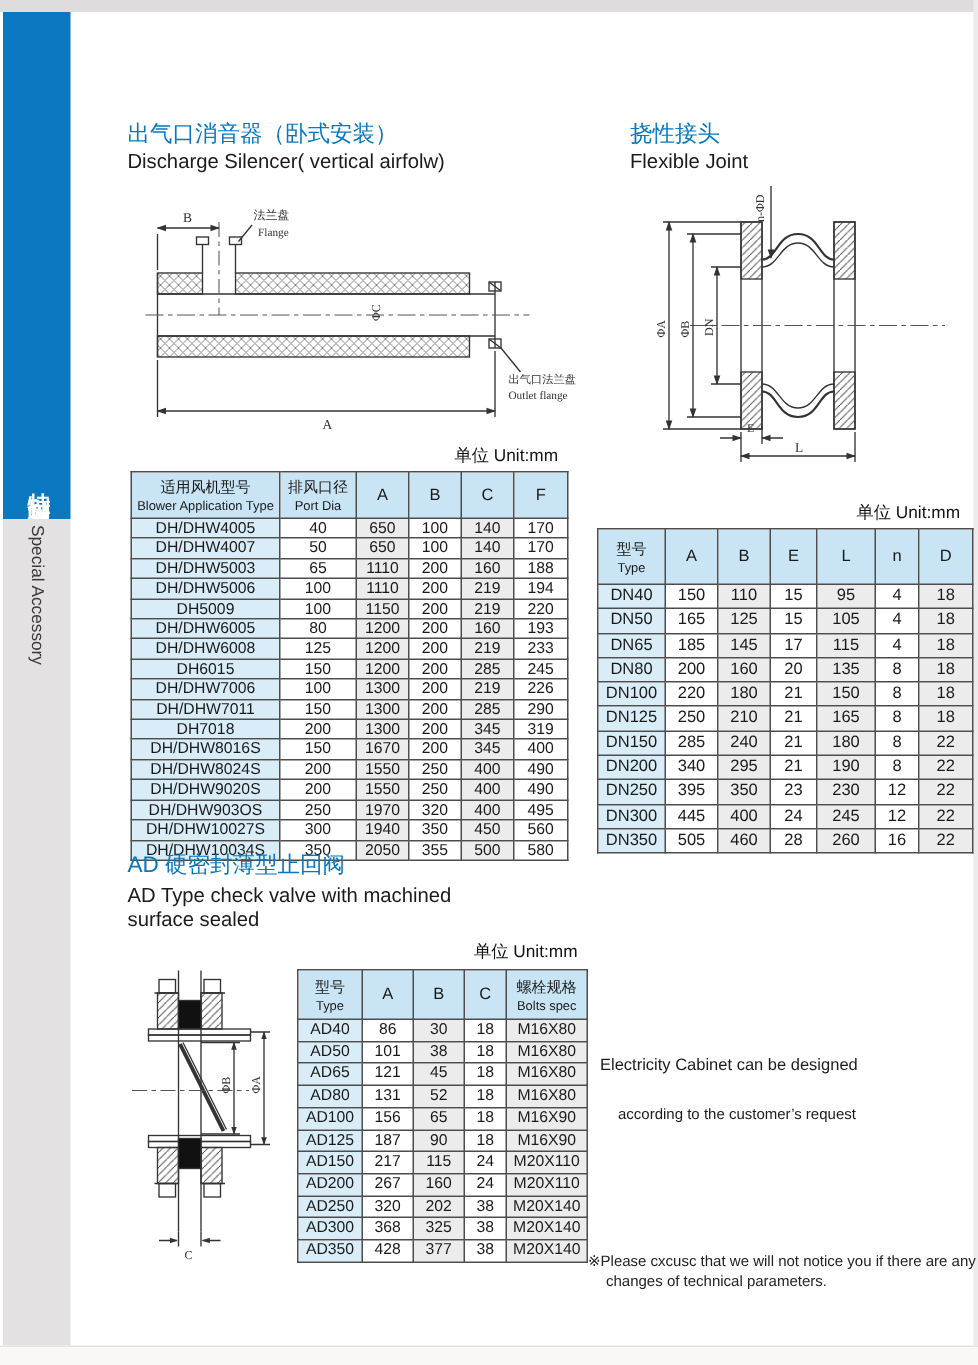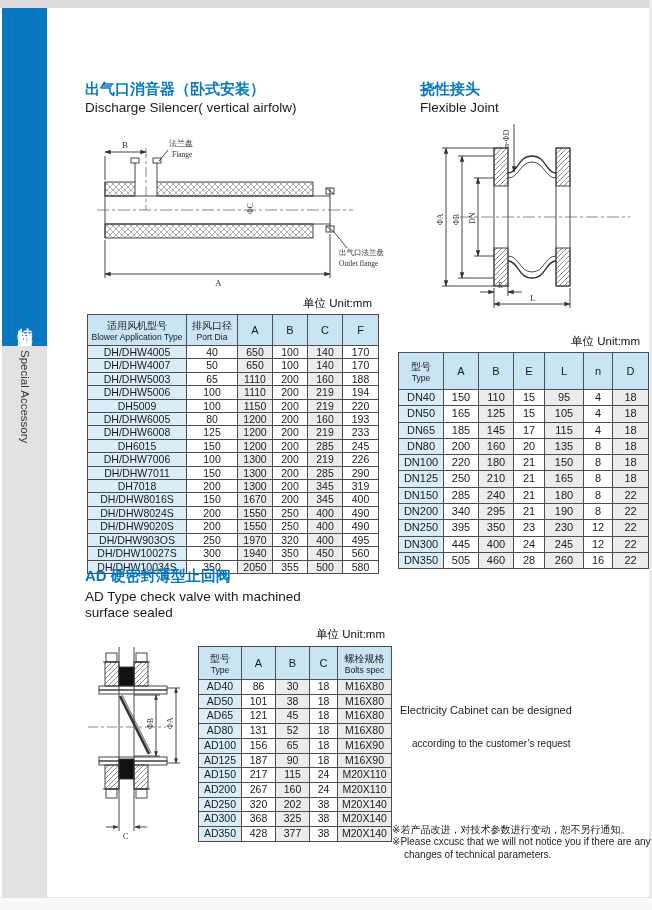--- a/index.html
+++ b/index.html
@@ -10,21 +10,21 @@
   .bottom-strip{position:absolute;left:0;top:897px;width:652px;height:13px;background:#faf7f7;border-top:1px solid #e5e2e2;}
 
   .sidebar-blue{position:absolute;left:2px;top:8px;width:45px;height:338px;background:#0a78c0;
         display:flex;align-items:flex-end;justify-content:center;}
   .sb-zh{writing-mode:vertical-rl;text-orientation:upright;color:#ffffff;font-size:15px;
         letter-spacing:4px;padding-bottom:10px;font-weight:bold;}
   .sidebar-gray{position:absolute;left:2px;top:346px;width:45px;height:551px;background:#e3e1e1;
         display:flex;align-items:flex-start;justify-content:center;}
   .sb-en{writing-mode:vertical-rl;color:#3a3a3a;font-size:11.5px;padding-top:4px;}
 
-  .zh-title{position:absolute;font-weight:bold;color:#0878be;font-size:15px;white-space:nowrap;}
+  .zh-title{position:absolute;font-weight:normal;color:#0878be;font-size:15px;white-space:nowrap;}
   .en-sub{position:absolute;color:#1b1b1b;font-size:13.5px;white-space:nowrap;}
   .unit{position:absolute;font-size:11.5px;color:#111;text-align:right;white-space:nowrap;}
   .note{position:absolute;font-size:10px;color:#222;white-space:nowrap;}
 
   .diag{position:absolute;}
   .diag text{fill:#333;font-family:"Liberation Serif","DejaVu Serif",serif;}
 
   table.dtab{position:absolute;border-collapse:collapse;table-layout:fixed;background:#fff;}
   .dtab th,.dtab td{border:1px solid #4d4d4d;text-align:center;padding:0;overflow:hidden;white-space:nowrap;}
   .dtab th{background:#c9e4f4;font-weight:normal;}
@@ -580,16 +580,15 @@
           <td class="c-gray">377</td>
           <td class="c-white">38</td>
           <td class="c-gray">M20X140</td>
         </tr>
       </tbody>
     </table>
 
   <div class="en-sub" style="left:400px;top:704px;font-size:11px;">Electricity Cabinet can be designed</div>
   <div class="en-sub" style="left:412px;top:721px;font-size:10px;margin-top:17px;">according to the customer’s request</div>
 
-  <div class="note" style="left:392px;top:823px;">※若产品改进，对技术参数进行变动，恕不另行通知。</div>
   <div class="note" style="left:392px;top:836px;">※Please cxcusc that we will not notice you if there are any</div>
   <div class="note" style="left:404px;top:849px;">changes of technical parameters.</div>
 </div>
 
 </body></html>

